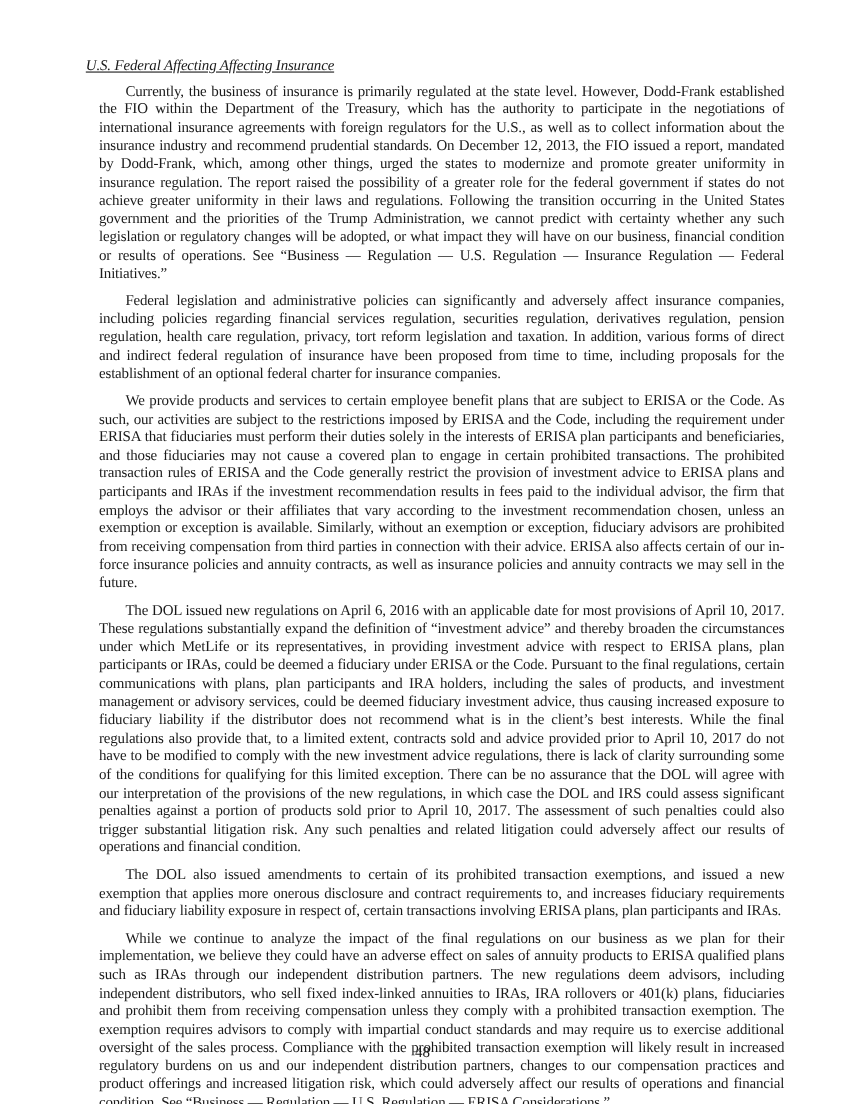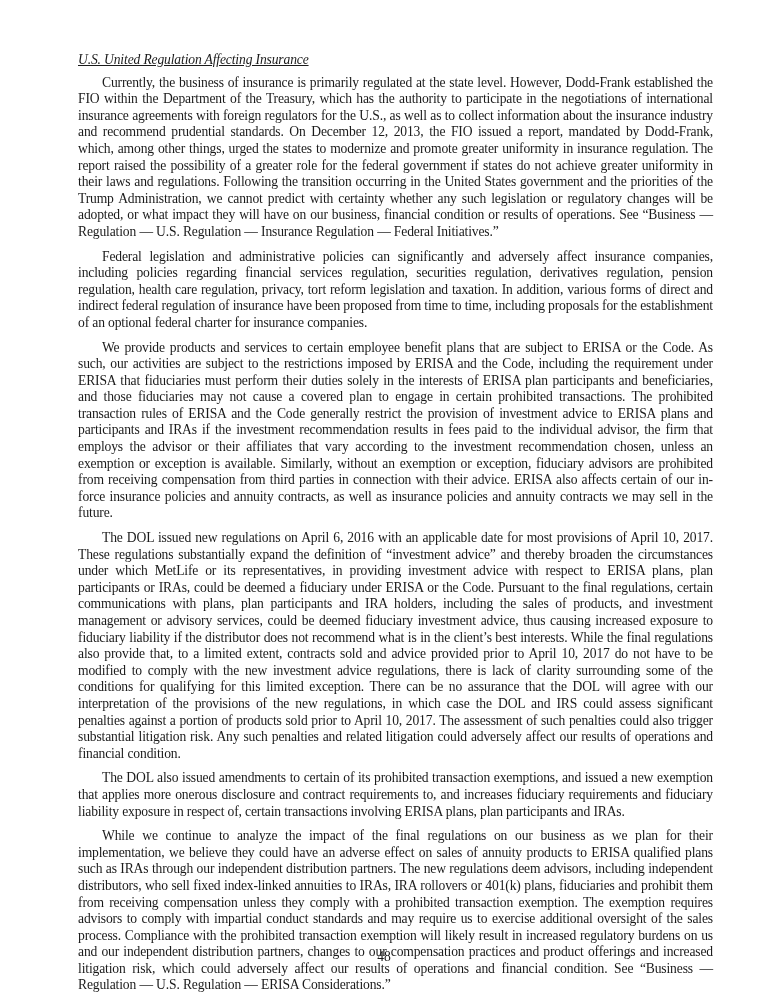--- a/index.html
+++ b/index.html
@@ -24,40 +24,40 @@
       line-height: 16.6px;
       letter-spacing: -0.15px;
     }
     .heading {
       font-style: italic;
       text-decoration: underline;
       margin: 0 0 6px 0;
       text-align: left;
     }
     .para {
-      margin: 0 0 8px 0;
+      margin: 0 0 8px 12px;
       text-indent: 24px;
       text-align: justify;
     }
     .page-number {
       position: absolute;
       top: 949px;
       left: 0;
       width: 768px;
       text-align: center;
       font-size: 13.6px;
     }
   </style>
 </head>
 <body>
 
 <div class="page">
 
   <div>
-    <p class="heading">U.S. United Regulation Affecting Insurance</p>
+    <p class="heading">U.S. Federal Affecting Affecting Insurance</p>
     <p class="para">Currently, the business of insurance is primarily regulated at the state level. However, Dodd-Frank established the FIO within the Department of the Treasury, which has the authority to participate in the negotiations of international insurance agreements with foreign regulators for the U.S., as well as to collect information about the insurance industry and recommend prudential standards. On December 12, 2013, the FIO issued a report, mandated by Dodd-Frank, which, among other things, urged the states to modernize and promote greater uniformity in insurance regulation. The report raised the possibility of a greater role for the federal government if states do not achieve greater uniformity in their laws and regulations. Following the transition occurring in the United States government and the priorities of the Trump Administration, we cannot predict with certainty whether any such legislation or regulatory changes will be adopted, or what impact they will have on our business, financial condition or results of operations. See “Business — Regulation — U.S. Regulation — Insurance Regulation — Federal Initiatives.”</p>
     <p class="para">Federal legislation and administrative policies can significantly and adversely affect insurance companies, including policies regarding financial services regulation, securities regulation, derivatives regulation, pension regulation, health care regulation, privacy, tort reform legislation and taxation. In addition, various forms of direct and indirect federal regulation of insurance have been proposed from time to time, including proposals for the establishment of an optional federal charter for insurance companies.</p>
   </div>
 
   <div>
     <p class="para">We provide products and services to certain employee benefit plans that are subject to ERISA or the Code. As such, our activities are subject to the restrictions imposed by ERISA and the Code, including the requirement under ERISA that fiduciaries must perform their duties solely in the interests of ERISA plan participants and beneficiaries, and those fiduciaries may not cause a covered plan to engage in certain prohibited transactions. The prohibited transaction rules of ERISA and the Code generally restrict the provision of investment advice to ERISA plans and participants and IRAs if the investment recommendation results in fees paid to the individual advisor, the firm that employs the advisor or their affiliates that vary according to the investment recommendation chosen, unless an exemption or exception is available. Similarly, without an exemption or exception, fiduciary advisors are prohibited from receiving compensation from third parties in connection with their advice. ERISA also affects certain of our in-force insurance policies and annuity contracts, as well as insurance policies and annuity contracts we may sell in the future.</p>
     <p class="para">The DOL issued new regulations on April 6, 2016 with an applicable date for most provisions of April 10, 2017. These regulations substantially expand the definition of “investment advice” and thereby broaden the circumstances under which MetLife or its representatives, in providing investment advice with respect to ERISA plans, plan participants or IRAs, could be deemed a fiduciary under ERISA or the Code. Pursuant to the final regulations, certain communications with plans, plan participants and IRA holders, including the sales of products, and investment management or advisory services, could be deemed fiduciary investment advice, thus causing increased exposure to fiduciary liability if the distributor does not recommend what is in the client’s best interests. While the final regulations also provide that, to a limited extent, contracts sold and advice provided prior to April 10, 2017 do not have to be modified to comply with the new investment advice regulations, there is lack of clarity surrounding some of the conditions for qualifying for this limited exception. There can be no assurance that the DOL will agree with our interpretation of the provisions of the new regulations, in which case the DOL and IRS could assess significant penalties against a portion of products sold prior to April 10, 2017. The assessment of such penalties could also trigger substantial litigation risk. Any such penalties and related litigation could adversely affect our results of operations and financial condition.</p>
     <p class="para">The DOL also issued amendments to certain of its prohibited transaction exemptions, and issued a new exemption that applies more onerous disclosure and contract requirements to, and increases fiduciary requirements and fiduciary liability exposure in respect of, certain transactions involving ERISA plans, plan participants and IRAs.</p>
     <p class="para">While we continue to analyze the impact of the final regulations on our business as we plan for their implementation, we believe they could have an adverse effect on sales of annuity products to ERISA qualified plans such as IRAs through our independent distribution partners. The new regulations deem advisors, including independent distributors, who sell fixed index-linked annuities to IRAs, IRA rollovers or 401(k) plans, fiduciaries and prohibit them from receiving compensation unless they comply with a prohibited transaction exemption. The exemption requires advisors to comply with impartial conduct standards and may require us to exercise additional oversight of the sales process. Compliance with the prohibited transaction exemption will likely result in increased regulatory burdens on us and our independent distribution partners, changes to our compensation practices and product offerings and increased litigation risk, which could adversely affect our results of operations and financial condition. See “Business — Regulation — U.S. Regulation — ERISA Considerations.”</p>
   </div>

